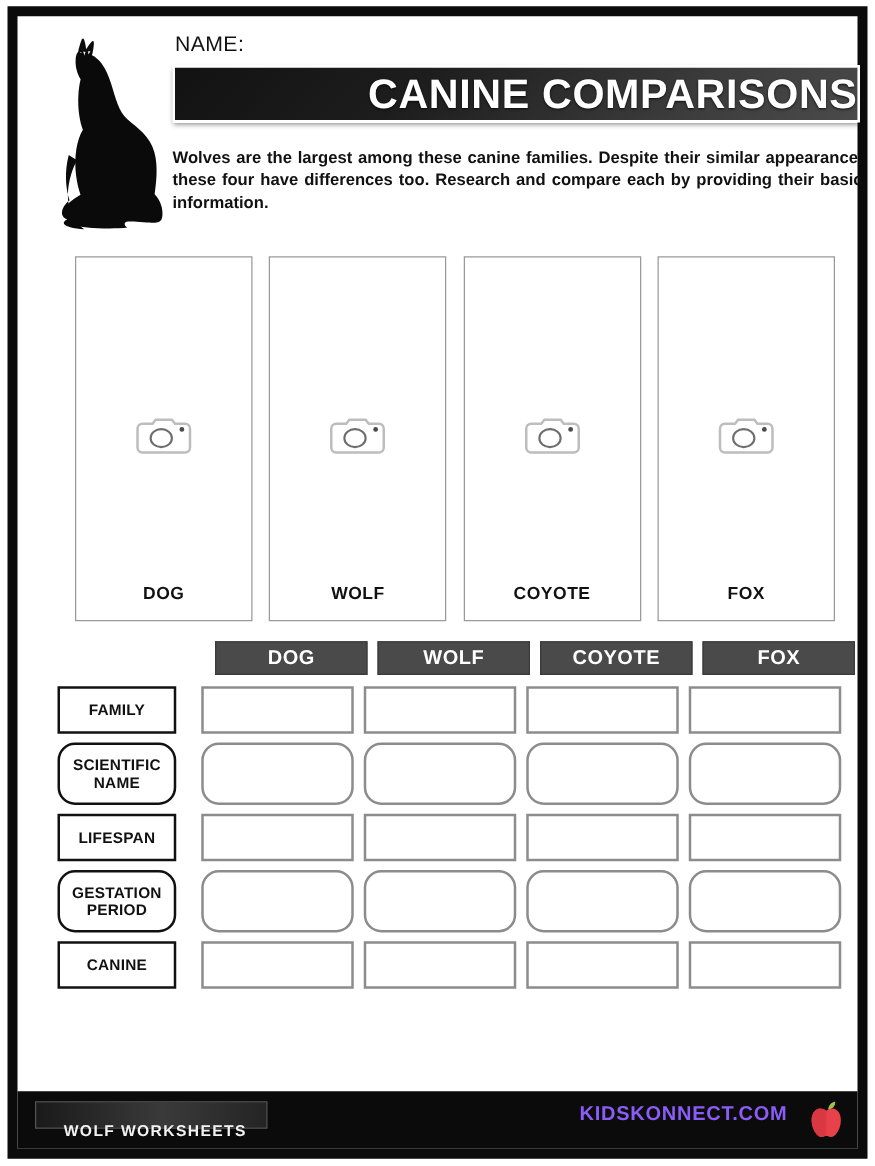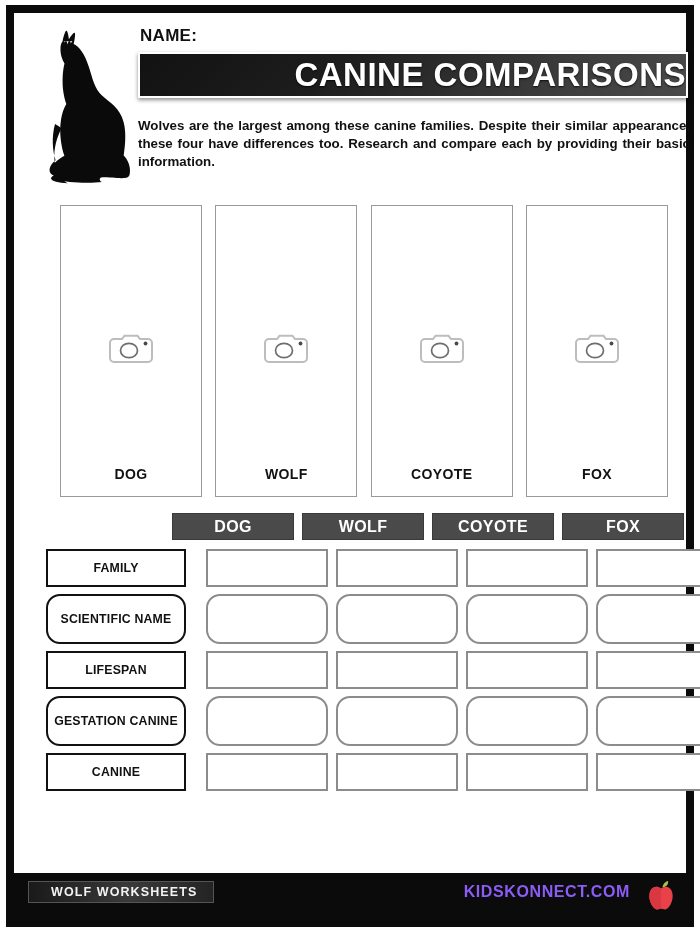--- a/index.html
+++ b/index.html
@@ -49,21 +49,21 @@
 
   .header-right {
     position: absolute;
     left: 110px;
     top: 0px;
     width: 560px;
   }
 
   .name-label {
     font-size: 17px;
-    font-weight: bold;
+    font-weight: normal;
     color: #111;
     letter-spacing: 0.3px;
     line-height: 20px;
     padding-left: 2px;
   }
 
   .title-bar {
     margin-top: 6px;
     width: 550px;
     height: 46px;
@@ -167,21 +167,21 @@
     font-weight: bold;
     letter-spacing: 0.4px;
     display: flex;
     align-items: center;
     justify-content: center;
     flex: none;
   }
   .head-cell:last-child { margin-right: 0; }
 
   .label-cell {
-    width: 140px;
+    width: 95px;
     margin-right: 20px;
     border: 2px solid #111111;
     background: #ffffff;
     color: #111;
     font-size: 12.3px;
     font-weight: bold;
     line-height: 14px;
     letter-spacing: 0.2px;
     text-align: center;
     display: flex;
@@ -210,25 +210,24 @@
     width: 672px;
     height: 46px;
     background: #0b0b0b;
   }
 
   .worksheet-badge {
     position: absolute;
     left: 14px;
     top: 8px;
     height: 22px;
-    padding: 0 16px 0 22px;
+    padding: 16px 16px 0 22px;
     background: linear-gradient(90deg, #1a1a1a 0%, #3a3a3a 55%, #242424 100%);
     border: 1px solid #555;
     display: flex;
-    align-items: center;
   }
 
   .worksheet-badge span {
     color: #f2f2f2;
     font-size: 12.5px;
     font-weight: bold;
     letter-spacing: 1.1px;
     white-space: nowrap;
   }
 
@@ -351,21 +350,21 @@
 
       <div class="t-row">
         <div class="label-cell h-1">LIFESPAN</div>
         <div class="answer-cell h-1"></div>
         <div class="answer-cell h-1"></div>
         <div class="answer-cell h-1"></div>
         <div class="answer-cell h-1"></div>
       </div>
 
       <div class="t-row">
-        <div class="label-cell h-2">GESTATION CANINE</div>
+        <div class="label-cell h-2">GESTATION PERIOD</div>
         <div class="answer-cell h-2"></div>
         <div class="answer-cell h-2"></div>
         <div class="answer-cell h-2"></div>
         <div class="answer-cell h-2"></div>
       </div>
 
 
       <div class="t-row">
         <div class="label-cell h-1">CANINE</div>
         <div class="answer-cell h-1"></div>

